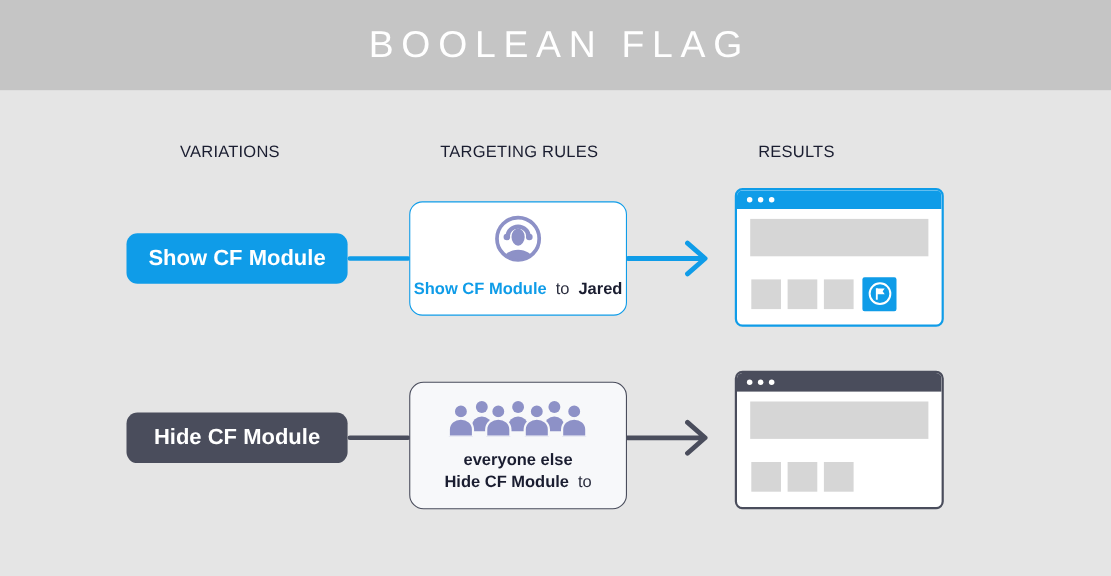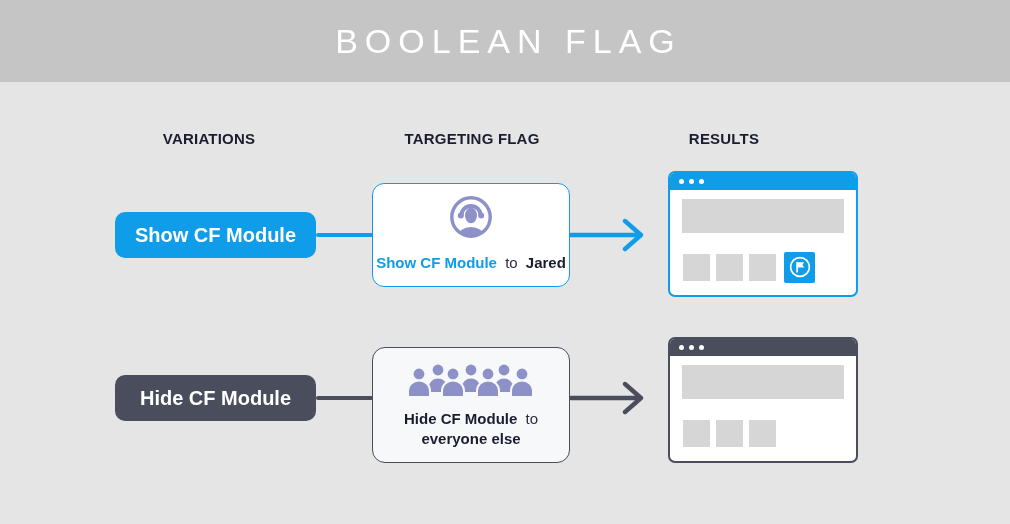--- a/index.html
+++ b/index.html
@@ -15,21 +15,21 @@
     display:flex; align-items:center; justify-content:center;
   }
   .banner h1 {
     color:var(--bannerText,#ffffff); font-size:34px; font-weight:400;
     letter-spacing:7px; text-indent:7px;
   }
 
   
   .col-h {
     position:absolute; top:130px; transform:translateX(-50%);
-    font-size:15px; font-weight:700; color:var(--textDark,#1a1d30); letter-spacing:0.2px;
+    font-size:15px; font-weight:400; color:var(--textDark,#1a1d30); letter-spacing:0.2px;
     white-space:nowrap;
     text-align:center;
   }
 
   
   .variation-btn {
     position:absolute; left:115px; width:201px; height:46px; border-radius:10px;
     display:flex; align-items:center; justify-content:center;
     color:#fff; font-size:20px; font-weight:700; white-space:nowrap;
   }
@@ -94,21 +94,21 @@
 </head>
 <body>
 
 <div class="stage">
 
   <header class="banner">
     <h1>BOOLEAN FLAG</h1>
   </header>
 
   <div class="col-h" style="left:209px">VARIATIONS</div>
-  <div class="col-h" style="left:472px">TARGETING FLAG</div>
+  <div class="col-h" style="left:472px">TARGETING RULES</div>
   <div class="col-h" style="left:724px">RESULTS</div>
 
   <div class="variation-btn blue" style="top:212px">
     <span>Show CF Module</span>
   </div>
 
   <div class="connector blue" style="top:233px"></div>
 
   <div class="rule-card blue">
     <div class="rule-icon">
@@ -186,25 +186,25 @@
             <path d="M37 36 v-6.5 a11 10 0 0 1 22 0 V36 z"></path>
           <circle cx="83" cy="13" r="6.4"></circle>
             <path d="M72 36 v-6.5 a11 10 0 0 1 22 0 V36 z"></path>
           <circle cx="117" cy="13" r="6.4"></circle>
             <path d="M106 36 v-6.5 a11 10 0 0 1 22 0 V36 z"></path>
         </g>
       </svg>
     </div>
     <div class="rule-text">
       <div>
+        <span class="aud">everyone else</span>
+      </div>
+      <div>
         <span class="name-dark">Hide CF Module</span><span class="sp"></span>
         <span class="to">to</span>
-      </div>
-      <div>
-        <span class="aud">everyone else</span>
       </div>
     </div>
   </div>
 
   <div class="arrow dark" style="top:376px">
     <svg width="76" height="44" viewBox="0 0 76 44" aria-hidden="true">
       <path d="M1 22 H68 M55 8 L71 22 L55 36" fill="none" stroke="currentColor" stroke-width="4.4" stroke-linecap="round" stroke-linejoin="round"></path>
     </svg>
   </div>
 

